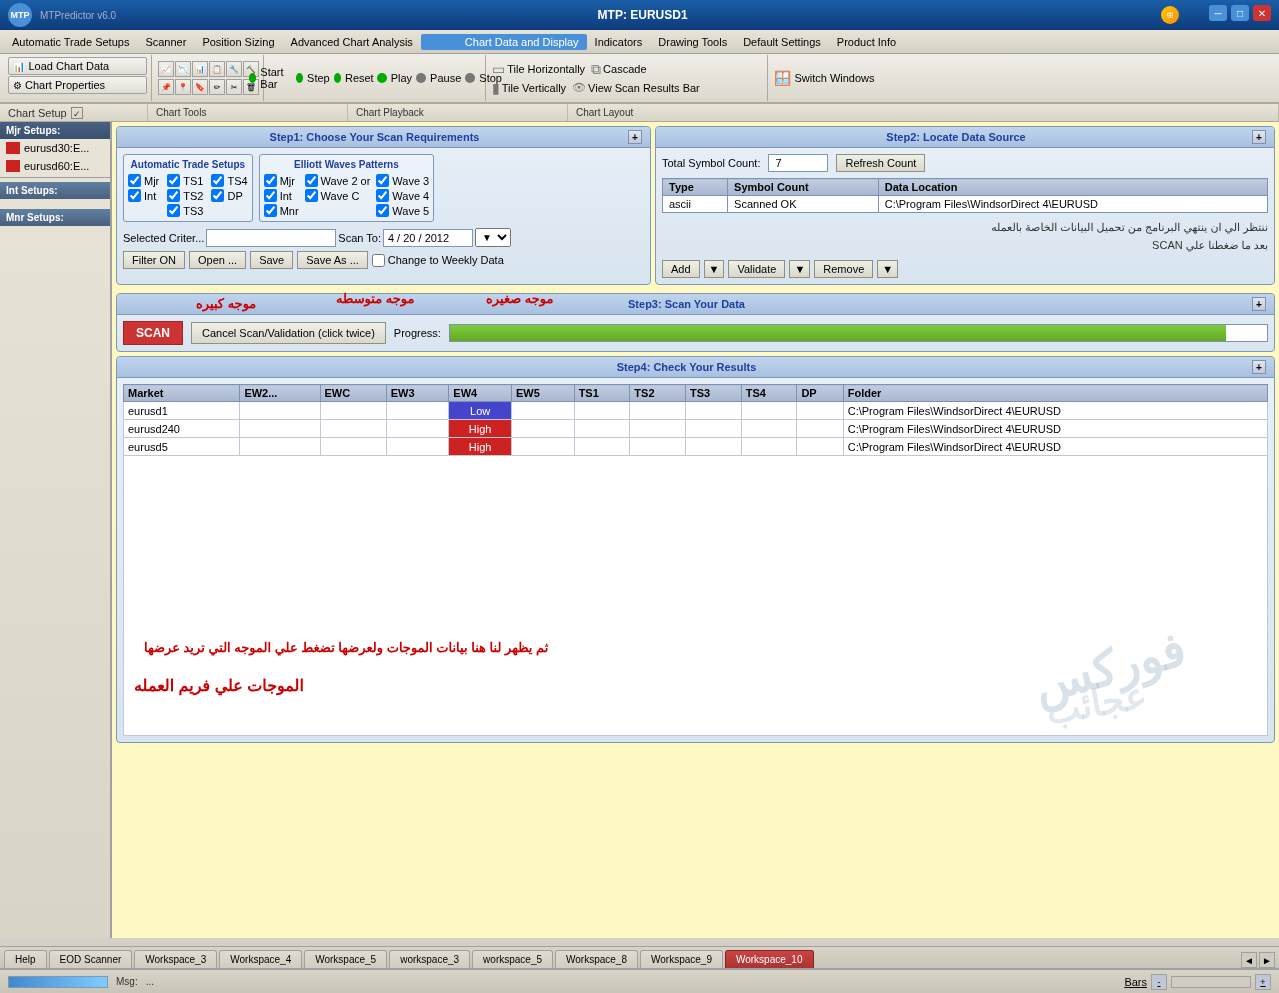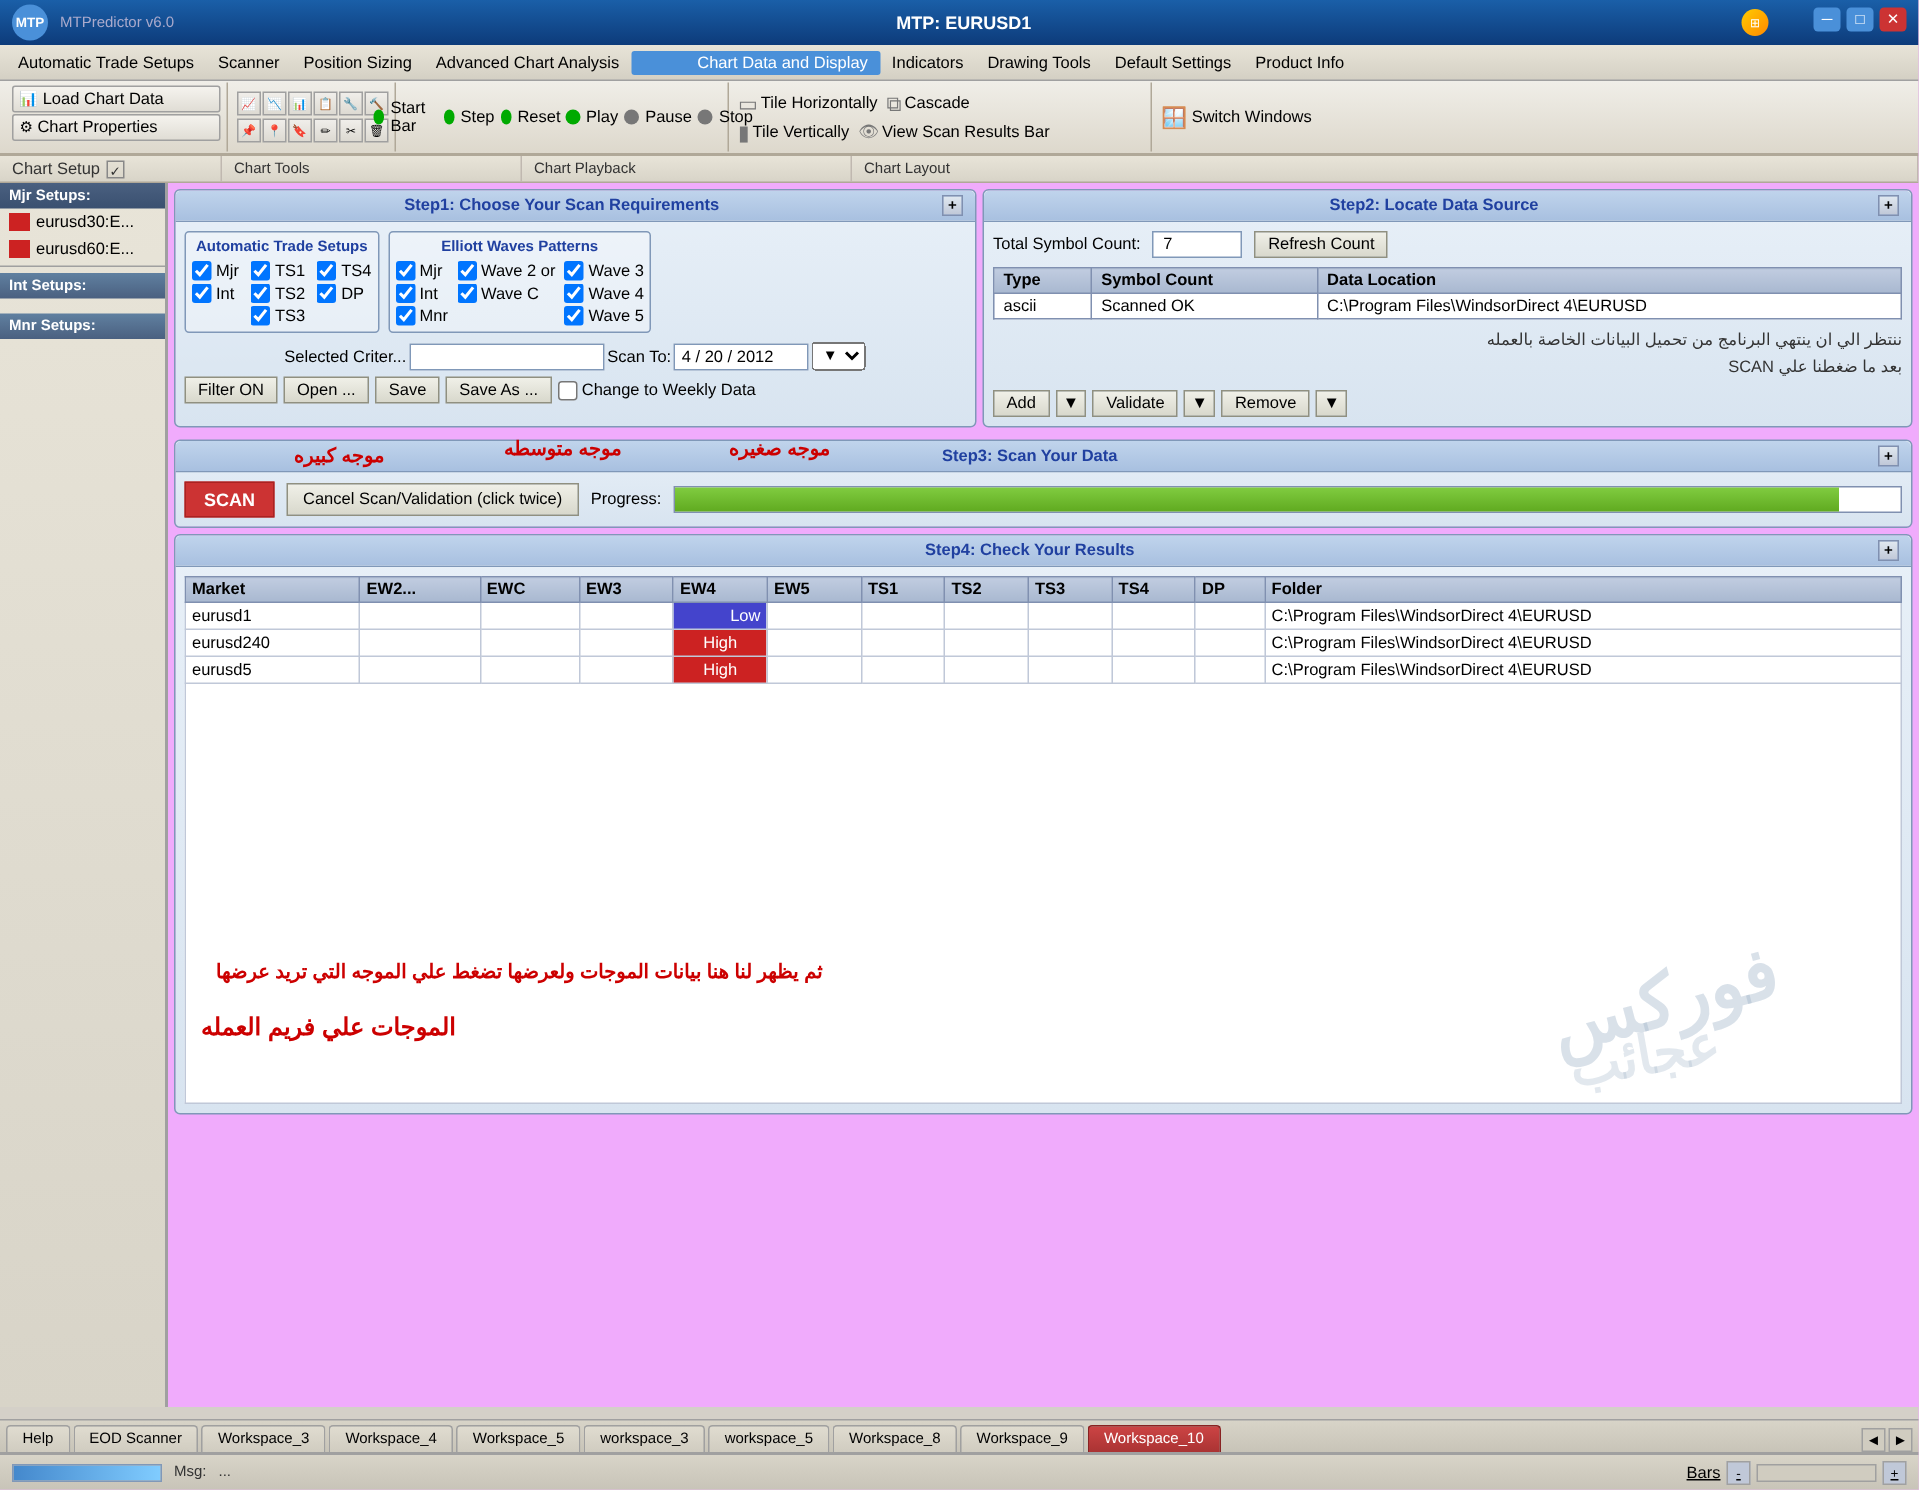--- a/index.html
+++ b/index.html
@@ -153,21 +153,21 @@
       padding: 3px 6px;
       margin-top: 4px;
     }
 
     
     #main-content {
       position: absolute;
       left: 112px; top: 122px;
       width: calc(1279px - 112px);
       height: calc(993px - 122px - 55px);
-      background: #f0abfc;
+      background: #fef9c3;
       overflow: auto;
       padding: 4px;
     }
 
     
     .panel {
       background: linear-gradient(to bottom, #e8f0f8, #d8e4f0);
       border: 1px solid #8098b8;
       border-radius: 4px;
       margin-bottom: 4px;
@@ -355,21 +355,21 @@
     }
     .results-table td {
       border: 1px solid #c0c8d8;
       padding: 2px 4px;
       background: white;
       height: 18px;
     }
     .cell-low {
       background: #4444cc !important;
       color: white;
-      text-align: right;
+      text-align: center;
       margin-left: 25px;
     }
     .cell-high-red {
       background: #cc2222 !important;
       color: white;
       text-align: center;
     }
 
     
     .watermark {
@@ -438,21 +438,21 @@
       border: 1px solid #8098b8;
     }
     .status-bars { margin-left: auto; font-size: 10px; display: flex; align-items: center; gap: 4px; text-decoration: underline; }
     .zoom-slider {
       width: 80px; height: 12px;
       background: #d0ccc0;
       border: 1px solid #a0a0a0;
     }
 
     .step1-bottom {
-      display: flex; gap: 2px; margin-top: 6px; align-items: center; justify-content: center;
+      display: flex; gap: 2px; margin-top: 6px; align-items: center;
     }
 
     
     .ckbox-list {
       display: flex; flex-direction: column; gap: 2px;
     }
     .ckbox-item {
       display: flex; align-items: center; gap: 3px; font-size: 11px;
     }
   </style>

